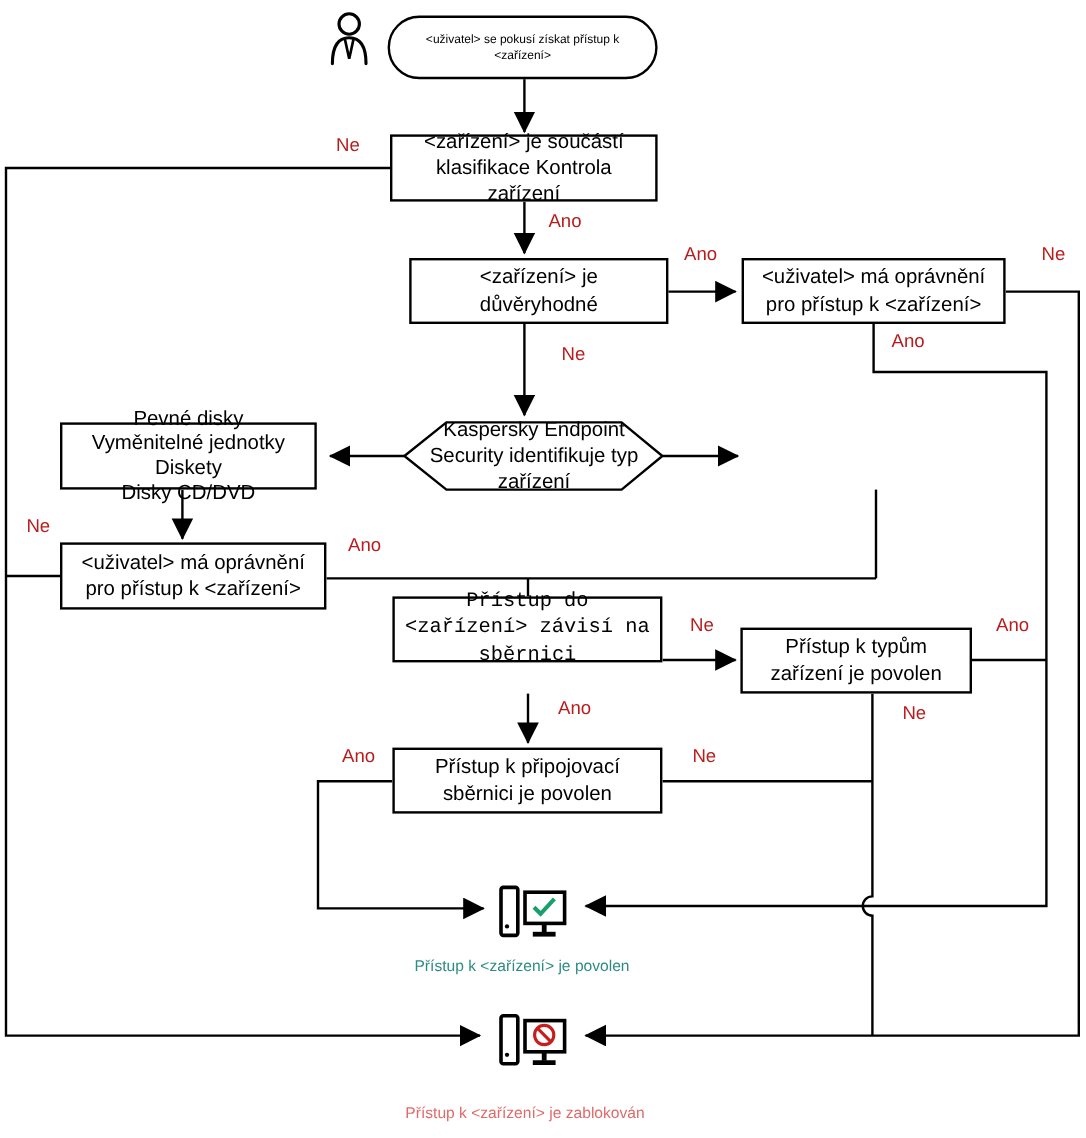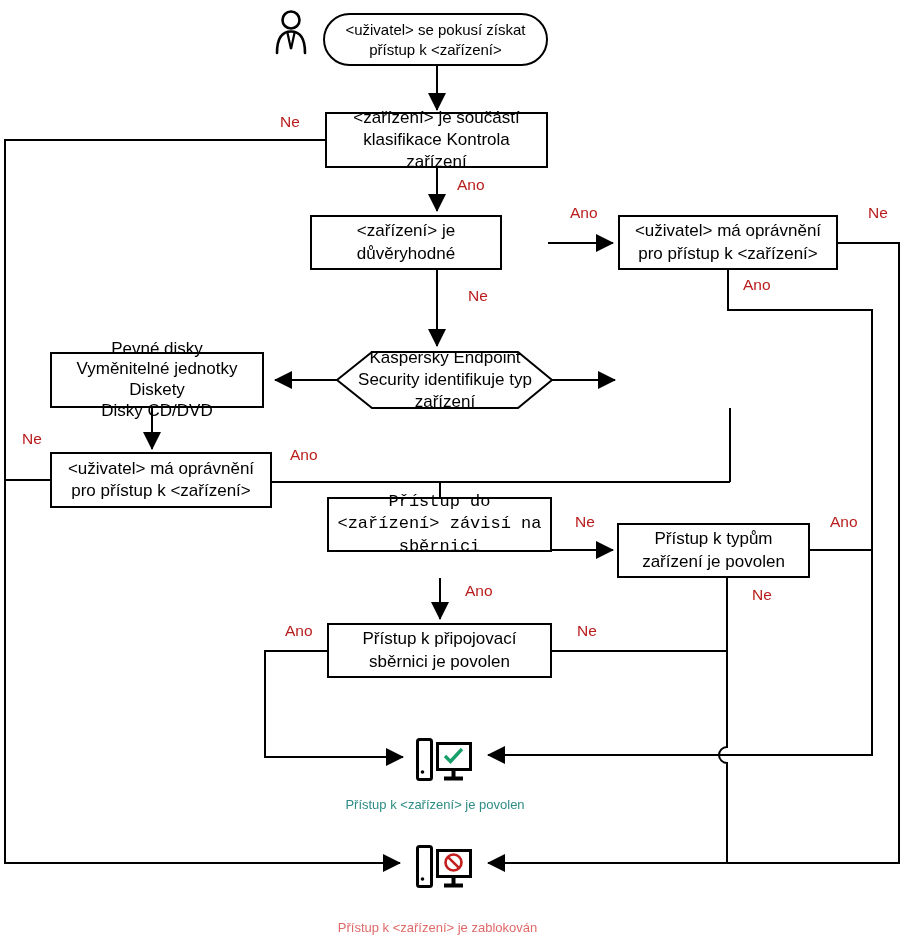--- a/index.html
+++ b/index.html
@@ -13,21 +13,21 @@
   .canvas{
     position:relative;width:905px;height:948px;background:#ffffff;overflow:hidden;
     font-family:"Liberation Sans","DejaVu Sans",sans-serif;color:#000;
   }
   .canvas svg{position:absolute;left:0;top:0;}
   .node{
     position:absolute;display:flex;align-items:center;justify-content:center;
     text-align:center;font-size:17px;line-height:1.3;background:#ffffff;
     border:2px solid var(--line);box-sizing:border-box;padding:2px 6px;
   }
-  .node.stadium{border-radius:27px;font-size:15px;}
+  .node.stadium{border-radius:27px;font-size:10px;}
   .node.noborder{border:none;background:transparent;}
   .multiline{white-space:pre-line;}
   .edge-label{
     position:absolute;font-size:15.5px;line-height:1;color:#b91c1c;
     background:transparent;
   }
   .status-label{
     position:absolute;font-size:13px;text-align:center;line-height:1.2;
   }
   .status-allowed{color:var(--allowed-text);}
@@ -95,21 +95,21 @@
         <circle cx="453.5" cy="862.5" r="8"></circle>
         <path d="M447.8,856.8 L459.2,868.2"></path>
       </g>
     </g>
   </svg>
 
   <div class="node stadium" style="left:323px;top:13px;width:225px;height:53px;">&lt;uživatel&gt; se pokusí získat přístup k &lt;zařízení&gt;</div>
 
   <div class="node" style="left:325px;top:112px;width:223px;height:56px;">&lt;zařízení&gt; je součástí klasifikace Kontrola zařízení</div>
 
-  <div class="node" style="left:310px;top:215px;width:192px;height:55px;">&lt;zařízení&gt; je důvěryhodné</div>
+  <div class="node" style="left:341px;top:215px;width:216px;height:55px;">&lt;zařízení&gt; je důvěryhodné</div>
 
   <div class="node" style="left:618px;top:215px;width:220px;height:55px;">&lt;uživatel&gt; má oprávnění pro přístup k &lt;zařízení&gt;</div>
 
   <div class="node noborder" style="left:347px;top:352px;width:196px;height:56px;">Kaspersky Endpoint Security identifikuje typ zařízení</div>
 
   <div class="node multiline" style="left:50px;top:352px;width:214px;height:56px;line-height:1.22;">Pevné disky
 Vyměnitelné jednotky
 Diskety
 Disky CD/DVD</div>
 

